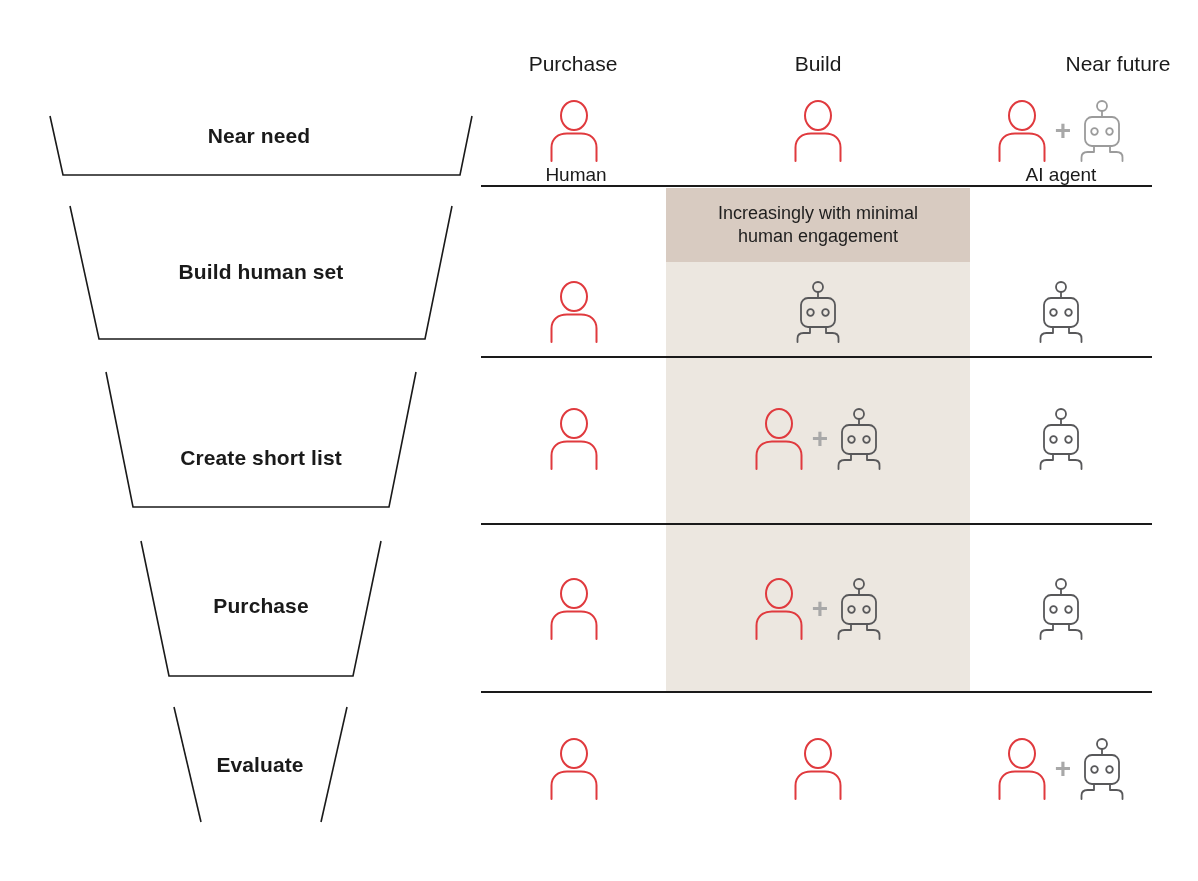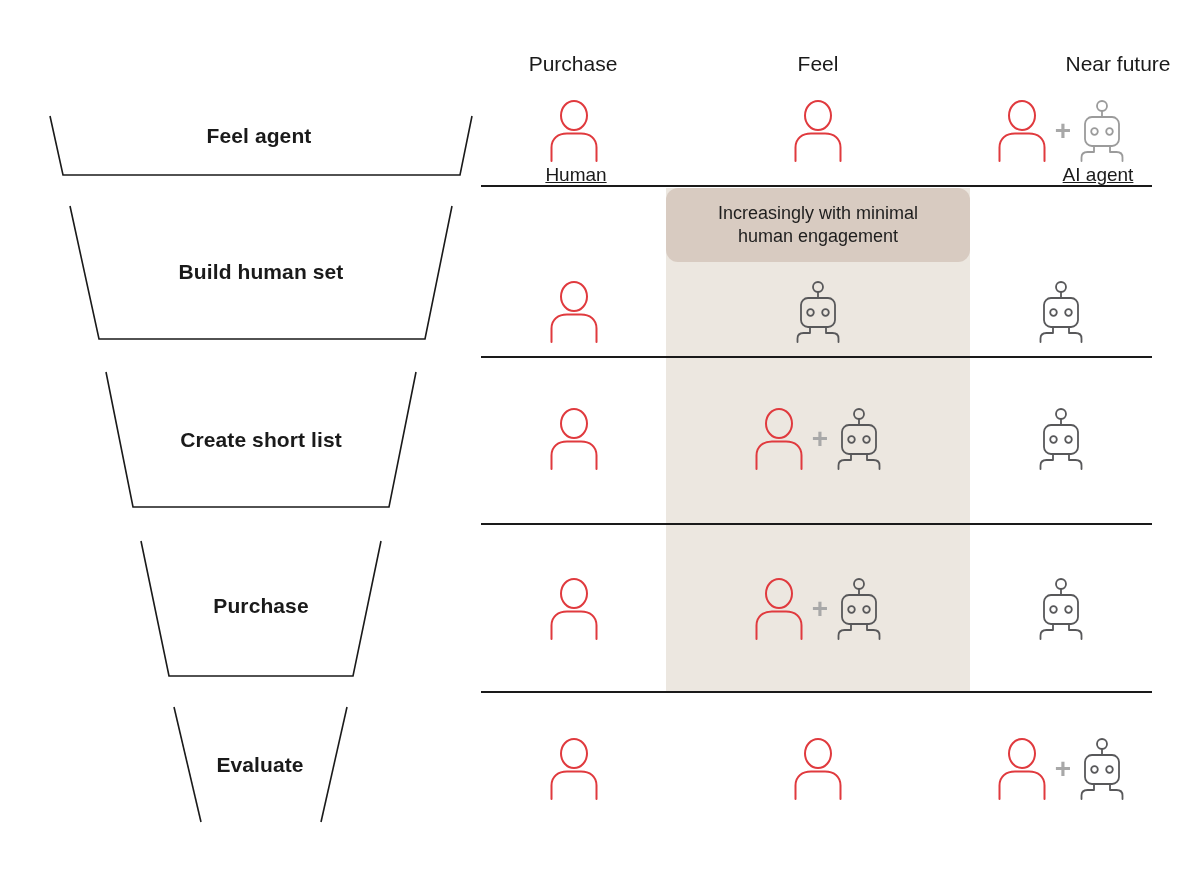--- a/index.html
+++ b/index.html
@@ -29,51 +29,51 @@
   .icon-row{
     position:absolute;left:481px;width:671px;height:62px;display:flex;
   }
   .cell{display:flex;align-items:flex-end;justify-content:center;}
   .c0{width:185px}.c1{width:304px}.c2{width:182px}
   .cell span{display:inline-flex;}
   .plus{align-self:center;font-size:28px;font-weight:600;line-height:1;margin:0 5px;}
   .r0{top:100px}.r1{top:281px}.r2{top:408px}.r3{top:578px}.r4{top:738px}
   .mini-label{
     position:absolute;top:164px;transform:translateX(-50%);
-    font-size:19px;white-space:nowrap;text-decoration:underline;
+    font-size:19px;white-space:nowrap;
   }
   .human-legend{left:576px;}
-  .ai-legend{left:1098px;}
+  .ai-legend{left:1061px;}
 </style>
 </head>
 <body>
 
 <div class="canvas">
 
   <svg class="funnel" viewBox="0 0 1198 881" fill="none" stroke="#1a1a1a" stroke-width="1.6">
     <path d="M50 116 L63 175 L460 175 L472 116"></path>
     <path d="M70 206 L99 339 L425 339 L452 206"></path>
     <path d="M106 372 L133 507 L389 507 L416 372"></path>
     <path d="M141 541 L169 676 L353 676 L381 541"></path>
     <path d="M174 707 L201 822"></path>
     <path d="M347 707 L321 822"></path>
   </svg>
 
-  <div class="stage-label" style="left:259px;top:136px">Feel agent</div>
+  <div class="stage-label" style="left:259px;top:136px">Near need</div>
   <div class="stage-label" style="left:261px;top:272px">Build human set</div>
-  <div class="stage-label" style="left:261px;top:440px">Create short list</div>
+  <div class="stage-label" style="left:261px;top:458px">Create short list</div>
   <div class="stage-label" style="left:261px;top:606px">Purchase</div>
   <div class="stage-label" style="left:260px;top:765px">Evaluate</div>
 
   <div class="col-header" style="left:573px">Purchase</div>
-  <div class="col-header" style="left:818px">Feel</div>
+  <div class="col-header" style="left:818px">Build</div>
   <div class="col-header" style="left:1118px">Near future</div>
 
   <div class="today-band" style="background: rgb(236, 231, 224);"></div>
-  <div class="today-banner" style="background: rgb(216, 203, 193); border-radius: 12px;">
+  <div class="today-banner" style="background: rgb(216, 203, 193);">
     <div class="banner-text">Increasingly with minimal human engagement</div>
   </div>
 
   <div class="divider d1" style="background: rgb(26, 26, 26);"></div>
   <div class="divider d2" style="background: rgb(26, 26, 26);"></div>
   <div class="divider d3" style="background: rgb(26, 26, 26);"></div>
   <div class="divider d4" style="background: rgb(26, 26, 26);"></div>
 
   <div class="icon-row r0">
       <div class="cell c0">

